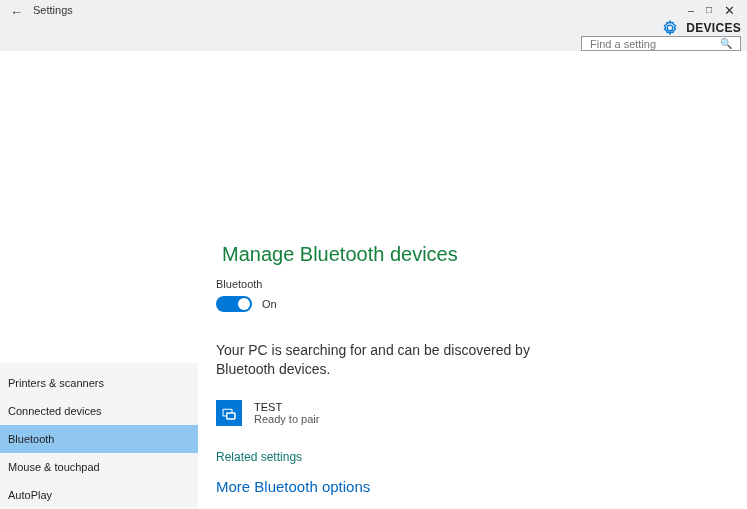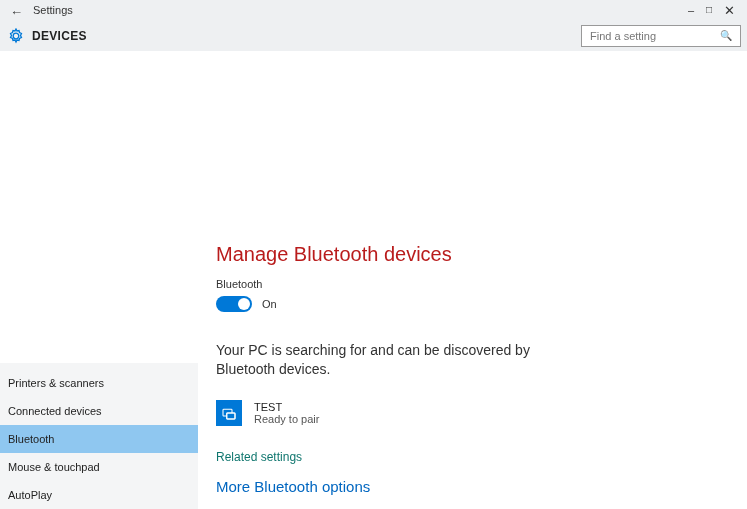--- a/index.html
+++ b/index.html
@@ -5,22 +5,22 @@
   * { box-sizing: border-box; margin: 0; padding: 0; font-family: "Segoe UI", Tahoma, sans-serif; }
   html, body { width: 747px; height: 509px; overflow: hidden; background: #fff; }
   .titlebar {
     height: 20px; display: flex; align-items: center; justify-content: space-between;
     padding: 0 6px 0 10px; background: #eef0f2; font-size: 11px; color: #333;
   }
   .titlebar .left { display: flex; align-items: center; gap: 10px; }
   .win-controls { display: flex; gap: 12px; align-items: center; padding-right: 6px; }
   .win-controls span { cursor: pointer; font-size: 11px; line-height: 1; }
   .header {
-    height: 31px; background: #eef0f2; display: flex; align-items: center;
-    justify-content: space-between; padding: 0 6px 0 8px;
+    height: 31px; background: #eef0f2; display: flex; align-items: flex-end;
+    justify-content: space-between; padding: 0 6px 0 8px; flex-direction: column;
   }
   .header-left { display: flex; align-items: center; gap: 8px; }
   .gear { width: 16px; height: 16px; display: flex; align-items: center; justify-content: center; color: #0078d7; }
   .header-title { font-weight: 600; font-size: 12px; letter-spacing: 0.3px; color: #222; }
   .search {
     width: 160px; height: 22px; border: 1px solid #999; background: #fff;
     display: flex; align-items: center; padding: 0 8px; justify-content: space-between;
   }
   .search input {
     border: none; outline: none; font-size: 11px; color: #666; width: 130px;
@@ -28,21 +28,21 @@
   }
   .search input::placeholder { color: #777; }
   .search-icon { color: #777; font-size: 10px; }
   .body { display: flex; height: calc(509px - 51px); align-items: flex-end; }
   .sidebar { width: 198px; background: #f4f5f6; border-right: 0; padding-top: 6px; }
   .sb-item {
     padding: 8px 8px; font-size: 11px; color: #222; cursor: pointer;
   }
   .sb-item.active { background: #8fc7f0; }
   .main { flex: 1; padding: 14px 18px; color: #222; }
-  .page-title { font-size: 20px; font-weight: 400; margin-bottom: 12px; color: #b91c1c; }
+  .page-title { font-size: 20px; font-weight: 400; margin-bottom: 12px; color: #15803d; margin-left: 6px; }
   .field-label { font-size: 11px; color: #333; margin-bottom: 6px; }
   .toggle-row { display: flex; align-items: center; gap: 10px; margin-bottom: 29px; }
   .toggle {
     width: 36px; height: 16px; background: #0078d7; border-radius: 8px;
     position: relative; cursor: pointer;
   }
   .toggle .knob {
     position: absolute; right: 2px; top: 2px; width: 12px; height: 12px;
     background: #fff; border-radius: 50%;
   }

